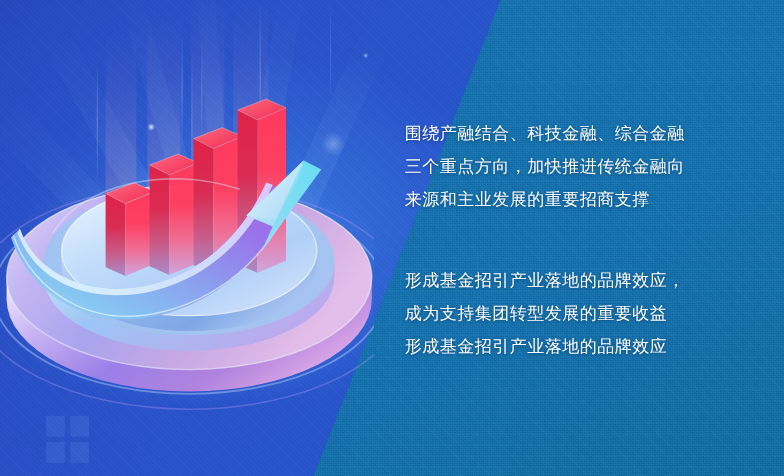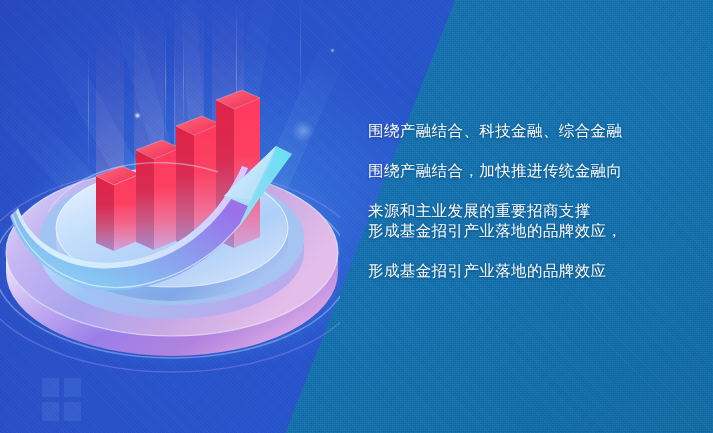--- a/index.html
+++ b/index.html
@@ -112,22 +112,22 @@
     position: absolute;
     left: 368px;
     color: #FFFFFF;
     font-size: 15.5px;
     line-height: 30px;
     letter-spacing: 0.4px;
     white-space: nowrap;
     text-shadow: 0 1px 3px rgba(0,30,70,0.45);
   }
   .text-block.p1 { top: 106px; }
-  .text-block.p2 { top: 206px; }
-  .text-line { display:block;margin-top:10px; }
+  .text-block.p2 { top: 240px; }
+  .text-line { display:block; }
 </style>
 </head>
 <body>
 
 <div id="banner">
 
   <div class="bg-left"></div>
   <div class="bg-right"></div>
 
   <div>
@@ -328,22 +328,23 @@
       <polygon points="276,146 224,196 248,206 238,228 292,154" fill="url(#arrowHead)"></polygon>
       <polygon points="276,146 224,196 252,200 272,160" fill="url(#arrowHead2)" opacity=".9"></polygon>
       <polygon points="276,146 292,154 238,228 248,206" fill="#6FDDF2" opacity=".55"></polygon>
     </g>
 
     <path d="M 48 212 C 74 168, 150 150, 218 172" fill="none" stroke="rgba(215,235,255,0.45)" stroke-width="1.4"></path>
   </svg>
 
   <div class="text-block p1">
     <span class="text-line">围绕产融结合、科技金融、综合金融</span>
-    <span class="text-line">围绕产融结合，加快推进传统金融向</span>
+    <span class="text-line">三个重点方向，加快推进传统金融向</span>
     <span class="text-line">来源和主业发展的重要招商支撑</span>
   </div>
 
   <div class="text-block p2">
     <span class="text-line">形成基金招引产业落地的品牌效应，</span>
+    <span class="text-line">成为支持集团转型发展的重要收益</span>
     <span class="text-line">形成基金招引产业落地的品牌效应</span>
   </div>
 
 </div>
 
 </body></html>

